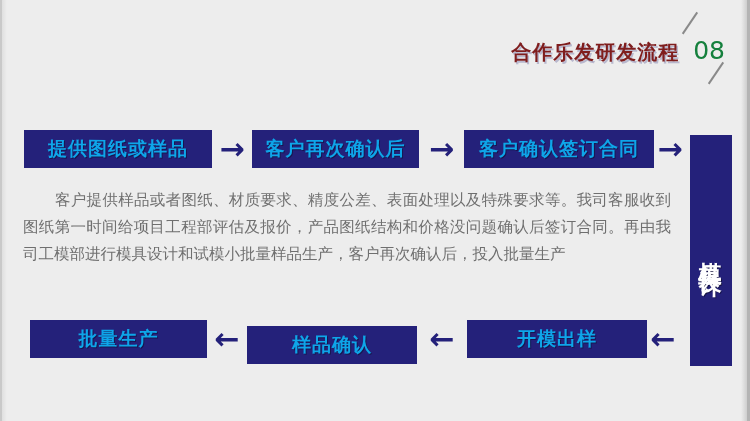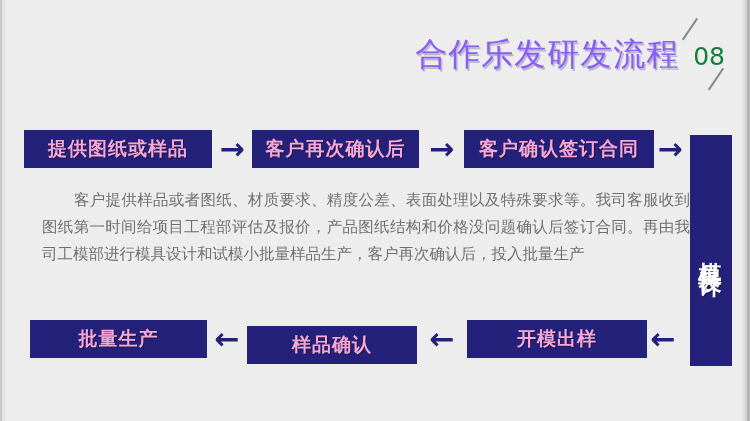--- a/index.html
+++ b/index.html
@@ -45,24 +45,24 @@
   .header {
     position: absolute;
     top: 38px;
     right: 18px;
     display: flex;
     align-items: baseline;
     gap: 10px;
   }
   .header-title {
     font-family: "DejaVu Serif", "Liberation Serif", serif;
-    font-weight: normal;
-    font-size: 32px;
+    font-weight: bold;
+    font-size: 20px;
     letter-spacing: 1px;
-    color: #8b5cf6;
+    color: #7f1d1d;
     text-shadow: 1.5px 1.5px 0 rgba(140,140,180,0.55);
     line-height: 1;
     white-space: nowrap;
   }
   .header-num {
     font-family: "DejaVu Sans", "Liberation Sans", sans-serif;
     font-size: 25px;
     color: #15803d;
     line-height: 1;
     position: relative;
@@ -85,21 +85,21 @@
     width: 100%;
     height: 40px;
     display: flex;
     align-items: center;
   }
   .row-top    { top: 129px; }
   .row-bottom { top: 319px; }
 
   .box {
     background: #24217a;
-    color: #f9a8d4;
+    color: #0ea5e9;
     font-family: "DejaVu Serif", "Liberation Serif", serif;
     font-weight: bold;
     font-size: 19px;
     letter-spacing: 1px;
     height: 38px;
     display: flex;
     align-items: center;
     justify-content: center;
     box-sizing: border-box;
     text-shadow: 1px 1px 0 rgba(0,0,0,0.35);
@@ -152,21 +152,21 @@
     display: flex;
     align-items: center;
     justify-content: center;
     text-shadow: 1px 1px 0 rgba(0,0,0,0.35);
     box-sizing: border-box;
   }
 
   
   .body-text {
     position: absolute;
-    left: 40px;
+    left: 21px;
     top: 187px;
     width: 648px;
     color: #6f6f6f;
     font-family: "DejaVu Sans", "Liberation Sans", sans-serif;
     font-size: 15.5px;
     line-height: 27px;
     text-indent: 32px;
     text-align: justify;
     text-justify: inter-character;
   }

